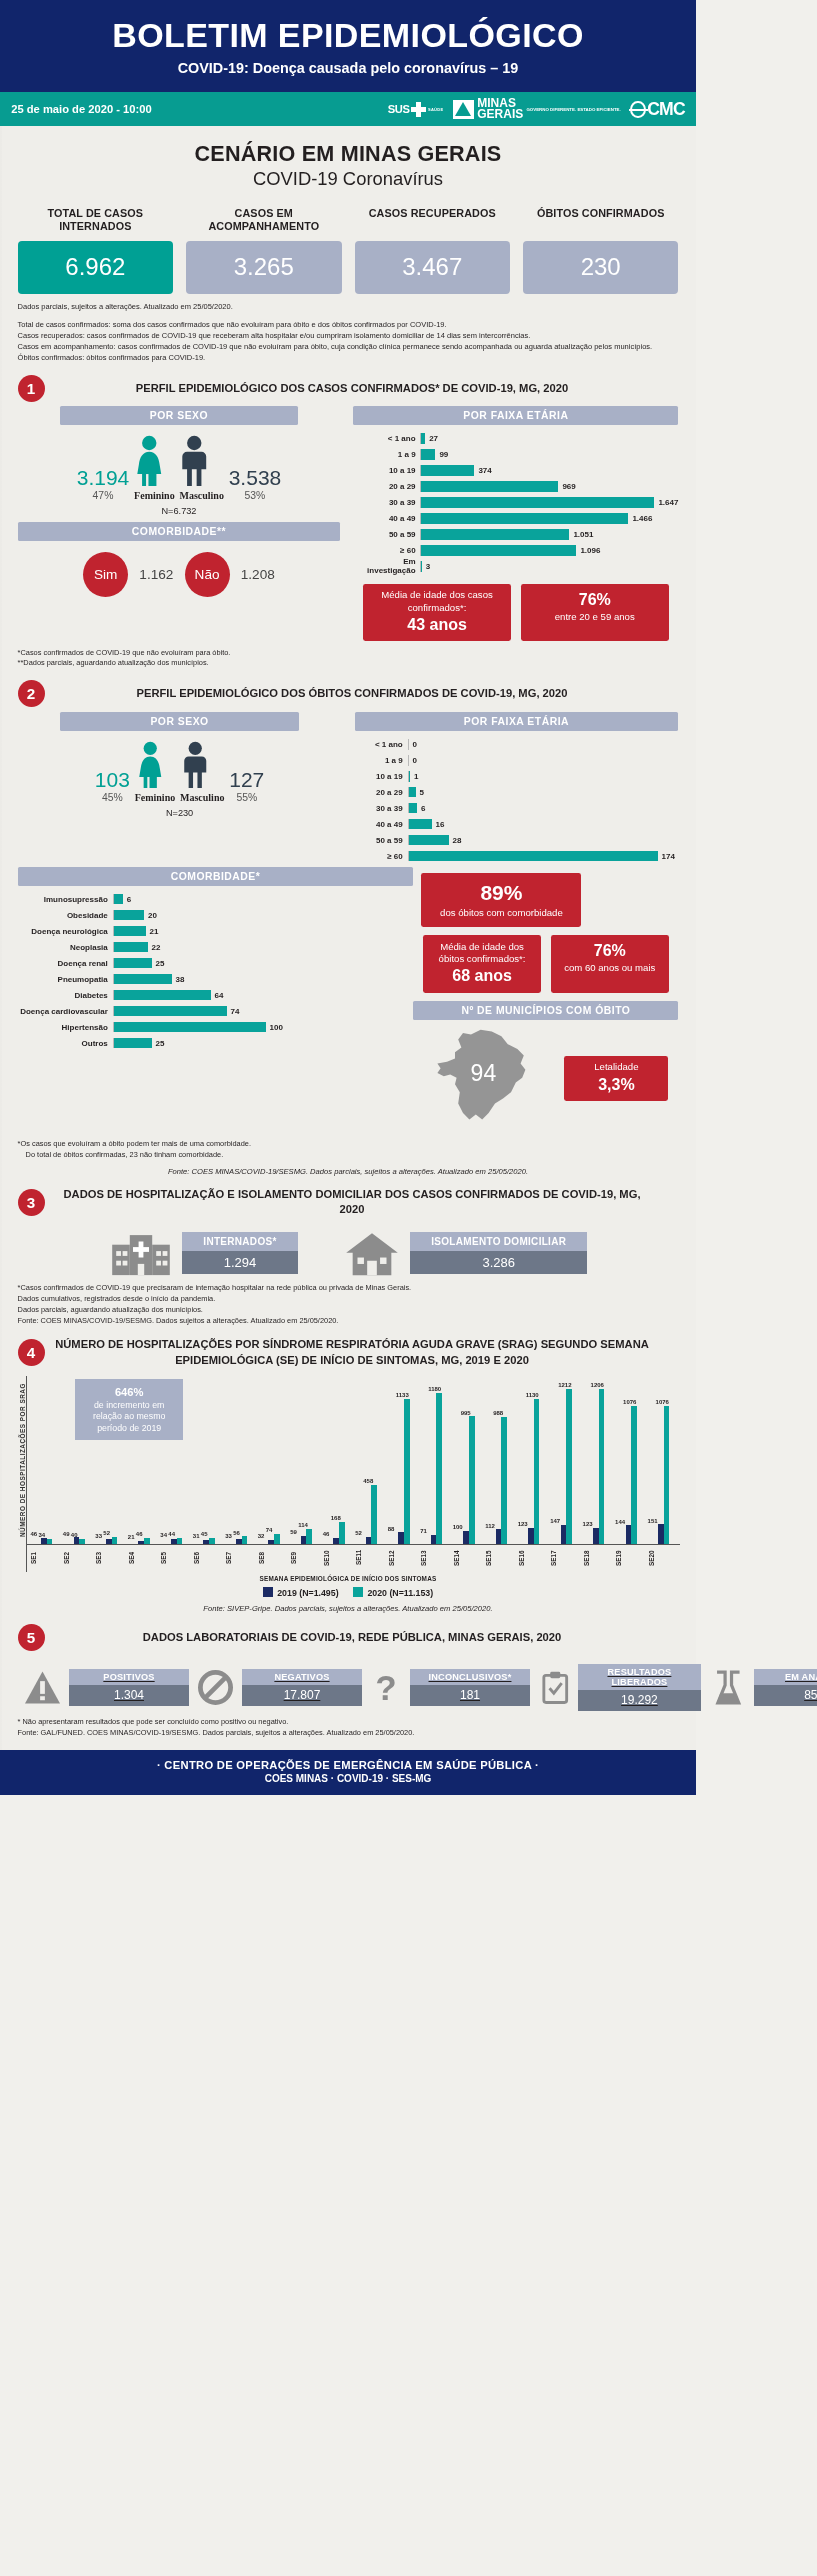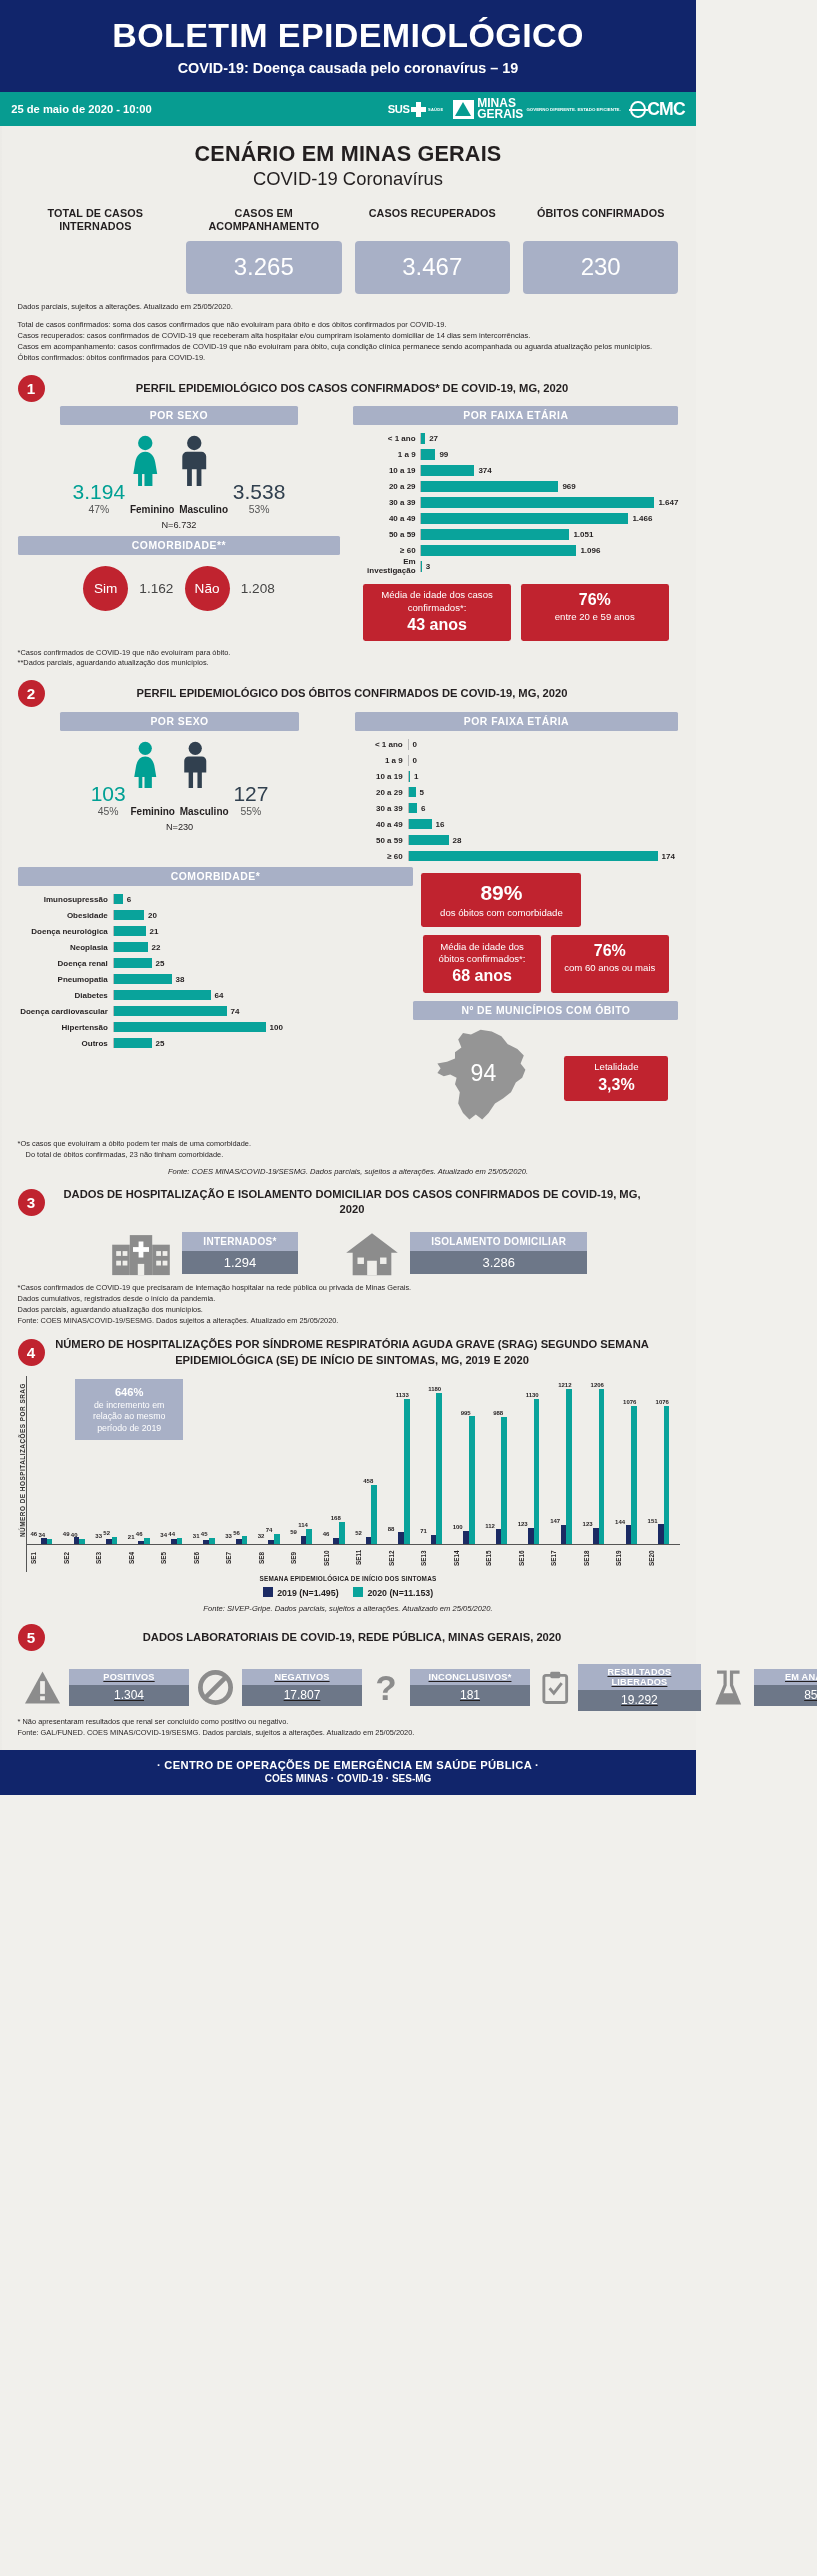--- a/index.html
+++ b/index.html
@@ -103,21 +103,21 @@
   .subhead.wide { width:100%; }
   .subhead.narrow { width: 74%; margin: 0 auto; }
 
   
   .sexrow { display:flex; align-items:flex-end; justify-content:center; gap: 4.8px; padding-top: 9.6px;}
   .sexnum { font-size: 21px; }
   .sexnum.f { color:#00a094; }
   .sexnum.m { color:#31404f; }
   .sexpct { font-size: 10.4px; color:#555; text-align:center; }
   .figgroup { text-align:center; }
-  .figlabel { font-size: 10px; font-weight:bold; margin-top:18px; }
+  .figlabel { font-size: 10px; font-weight:bold; margin-top:4px;font-family:Liberation Serif, serif; }
   .nline { text-align:center; font-size: 9.2px; margin-top: 4.8px; margin-bottom: 6.4px;}
 
   svg.person { display:block; }
 
   
   .circles { display:flex; justify-content:center; align-items:center; gap: 11.2px; padding-top: 11.2px;}
   .circ {
     width: 45px; height:45px; border-radius:50%; background:#c0232f; color:#fff;
     display:flex; align-items:center; justify-content:center; font-size:13.6px;
   }
@@ -242,20 +242,21 @@
   </div>
 
   <div class="scenario">
     <h3>CENÁRIO EM MINAS GERAIS</h3>
     <h4>COVID-19 Coronavírus</h4>
   </div>
 
   <div class="kpi-row">
     <div class="kpi">
       <div class="klabel">TOTAL DE CASOS INTERNADOS</div>
+      <div class="kbox teal">6.962</div>
     </div>
     <div class="kpi">
       <div class="klabel">CASOS EM ACOMPANHAMENTO</div>
       <div class="kbox grey">3.265</div>
     </div>
     <div class="kpi">
       <div class="klabel">CASOS RECUPERADOS</div>
       <div class="kbox grey">3.467</div>
     </div>
     <div class="kpi">
@@ -901,21 +902,21 @@
         </svg>
         <div class="lab-chip chip-teal">
           <div class="t">TOTAL</div>
           <div class="v">20.142</div>
         </div>
       </div>
     </div>
   </div>
 
   <div class="footnote">
-    <p>* Não apresentaram resultados que renal ser concluído como positivo ou negativo.</p>
+    <p>* Não apresentaram resultados que pode ser concluído como positivo ou negativo.</p>
     <p>Fonte: GAL/FUNED. COES MINAS/COVID-19/SESMG. Dados parciais, sujeitos a alterações. Atualizado em 25/05/2020.</p>
   </div>
 
   <div class="footer">
     <div class="l1">· CENTRO DE OPERAÇÕES DE EMERGÊNCIA EM SAÚDE PÚBLICA ·</div>
     <div class="l2">COES MINAS · COVID-19 · SES-MG</div>
   </div>
 </div>
 
 

